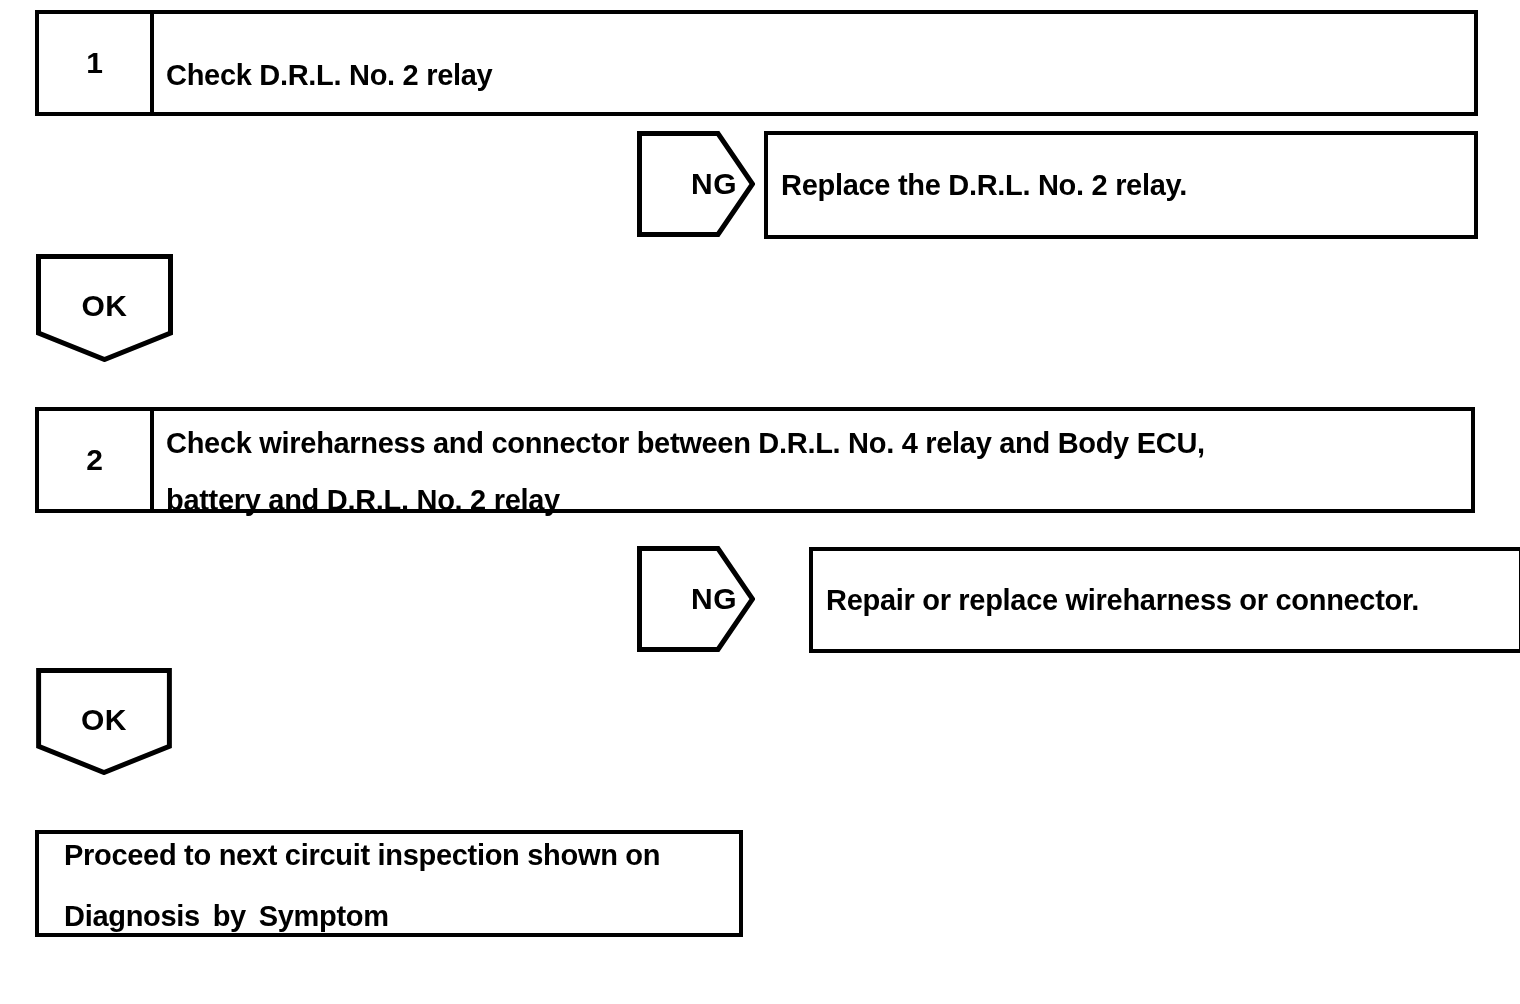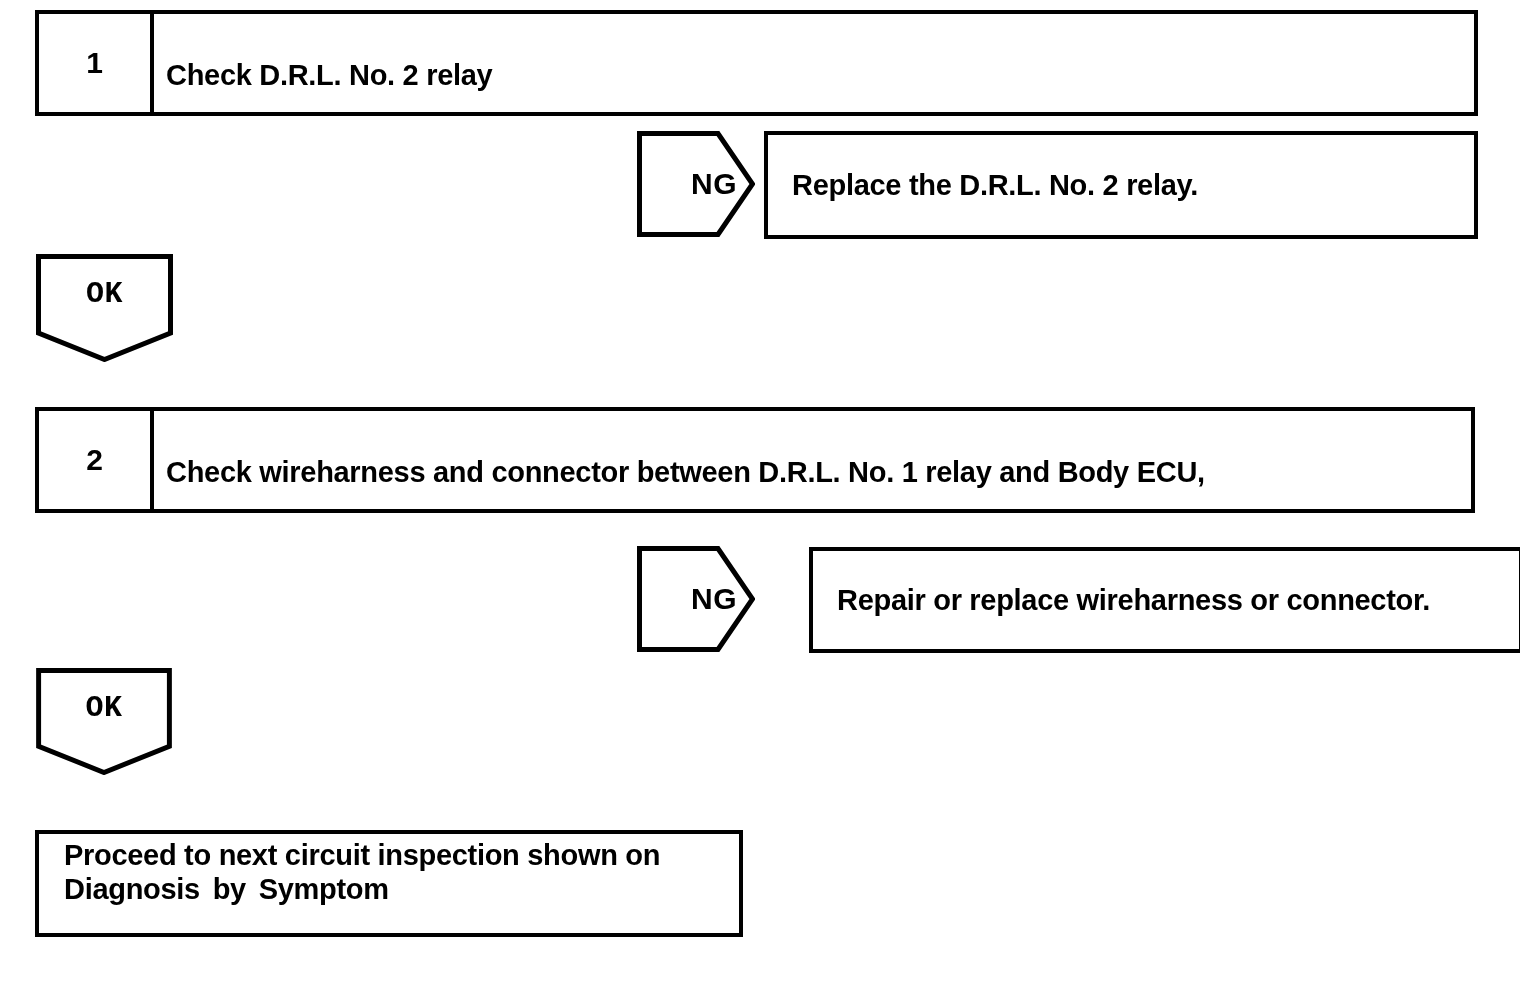--- a/index.html
+++ b/index.html
@@ -36,41 +36,41 @@
     flex-direction: column;
     justify-content: center;
     padding-left: 12px;
     font-size: 29px;
     line-height: 33px;
     letter-spacing: -0.3px;
   }
   .step-text span { display: block; white-space: nowrap; margin-top: 24px; }
   .result-box {
     align-items: center;
-    padding-left: 24px;
+    padding-left: 13px;
     font-size: 29px;
     letter-spacing: -0.3px;
     white-space: nowrap;
     text-align: center;
   }
   .shape-wrap { position: absolute; }
   .shape-wrap svg { display: block; width: 100%; height: 100%; }
   .shape-label {
     position: absolute;
     display: flex;
     align-items: center;
     justify-content: center;
     font-size: 30px;
     letter-spacing: 0.5px;
   }
   .ng-label { left: 0; top: 0; width: 100%; height: 100%; padding-left: 36px; }
-  .ok-label { left: 0; top: 0; width: 100%; height: 74%; font-family: Liberation Mono, monospace; }
+  .ok-label { left: 0; top: 12px; width: 100%; height: 74%; }
   .terminal-box {
     flex-direction: column;
-    justify-content: flex-start;
+    justify-content: space-between;
     padding: 4px 6px 0 25px;
     font-size: 29px;
     line-height: 34px;
     letter-spacing: -0.3px;
   }
   .terminal-box span { display: block; white-space: nowrap; }
   .terminal-line2 { word-spacing: 5px; }
 </style>
 </head>
 <body>
@@ -98,21 +98,22 @@
   <div class="shape-wrap" style="left:36px; top:254px; width:137px; height:108px;">
     <svg viewBox="0 0 137 108">
       <polygon points="2.5,2.5 134.5,2.5 134.5,79 68.5,105.5 2.5,79" fill="#ffffff" stroke="#000000" stroke-width="5"></polygon>
     </svg>
     <div class="shape-label ok-label">OK</div>
   </div>
 
   <div class="abs box step-box" style="left:35px; top:407px; width:1440px; height:106px;">
     <div class="num-cell">2</div>
     <div class="step-text">
-      <span>Check wireharness and connector between D.R.L. No. 1 relay and Body ECU,</span>
+      <span>Check wireharness and connector between D.R.L. No. 4 relay and Body ECU,</span>
+      <span>battery and D.R.L. No. 2 relay</span>
     </div>
   </div>
 
   <div class="shape-wrap" style="left:637px; top:545px; width:118px; height:108px;">
     <svg viewBox="0 0 118 106">
       <polygon points="2.5,2.5 81,2.5 115.5,53 81,103.5 2.5,103.5" fill="#ffffff" stroke="#000000" stroke-width="5"></polygon>
     </svg>
     <div class="shape-label ng-label">NG</div>
   </div>
 

